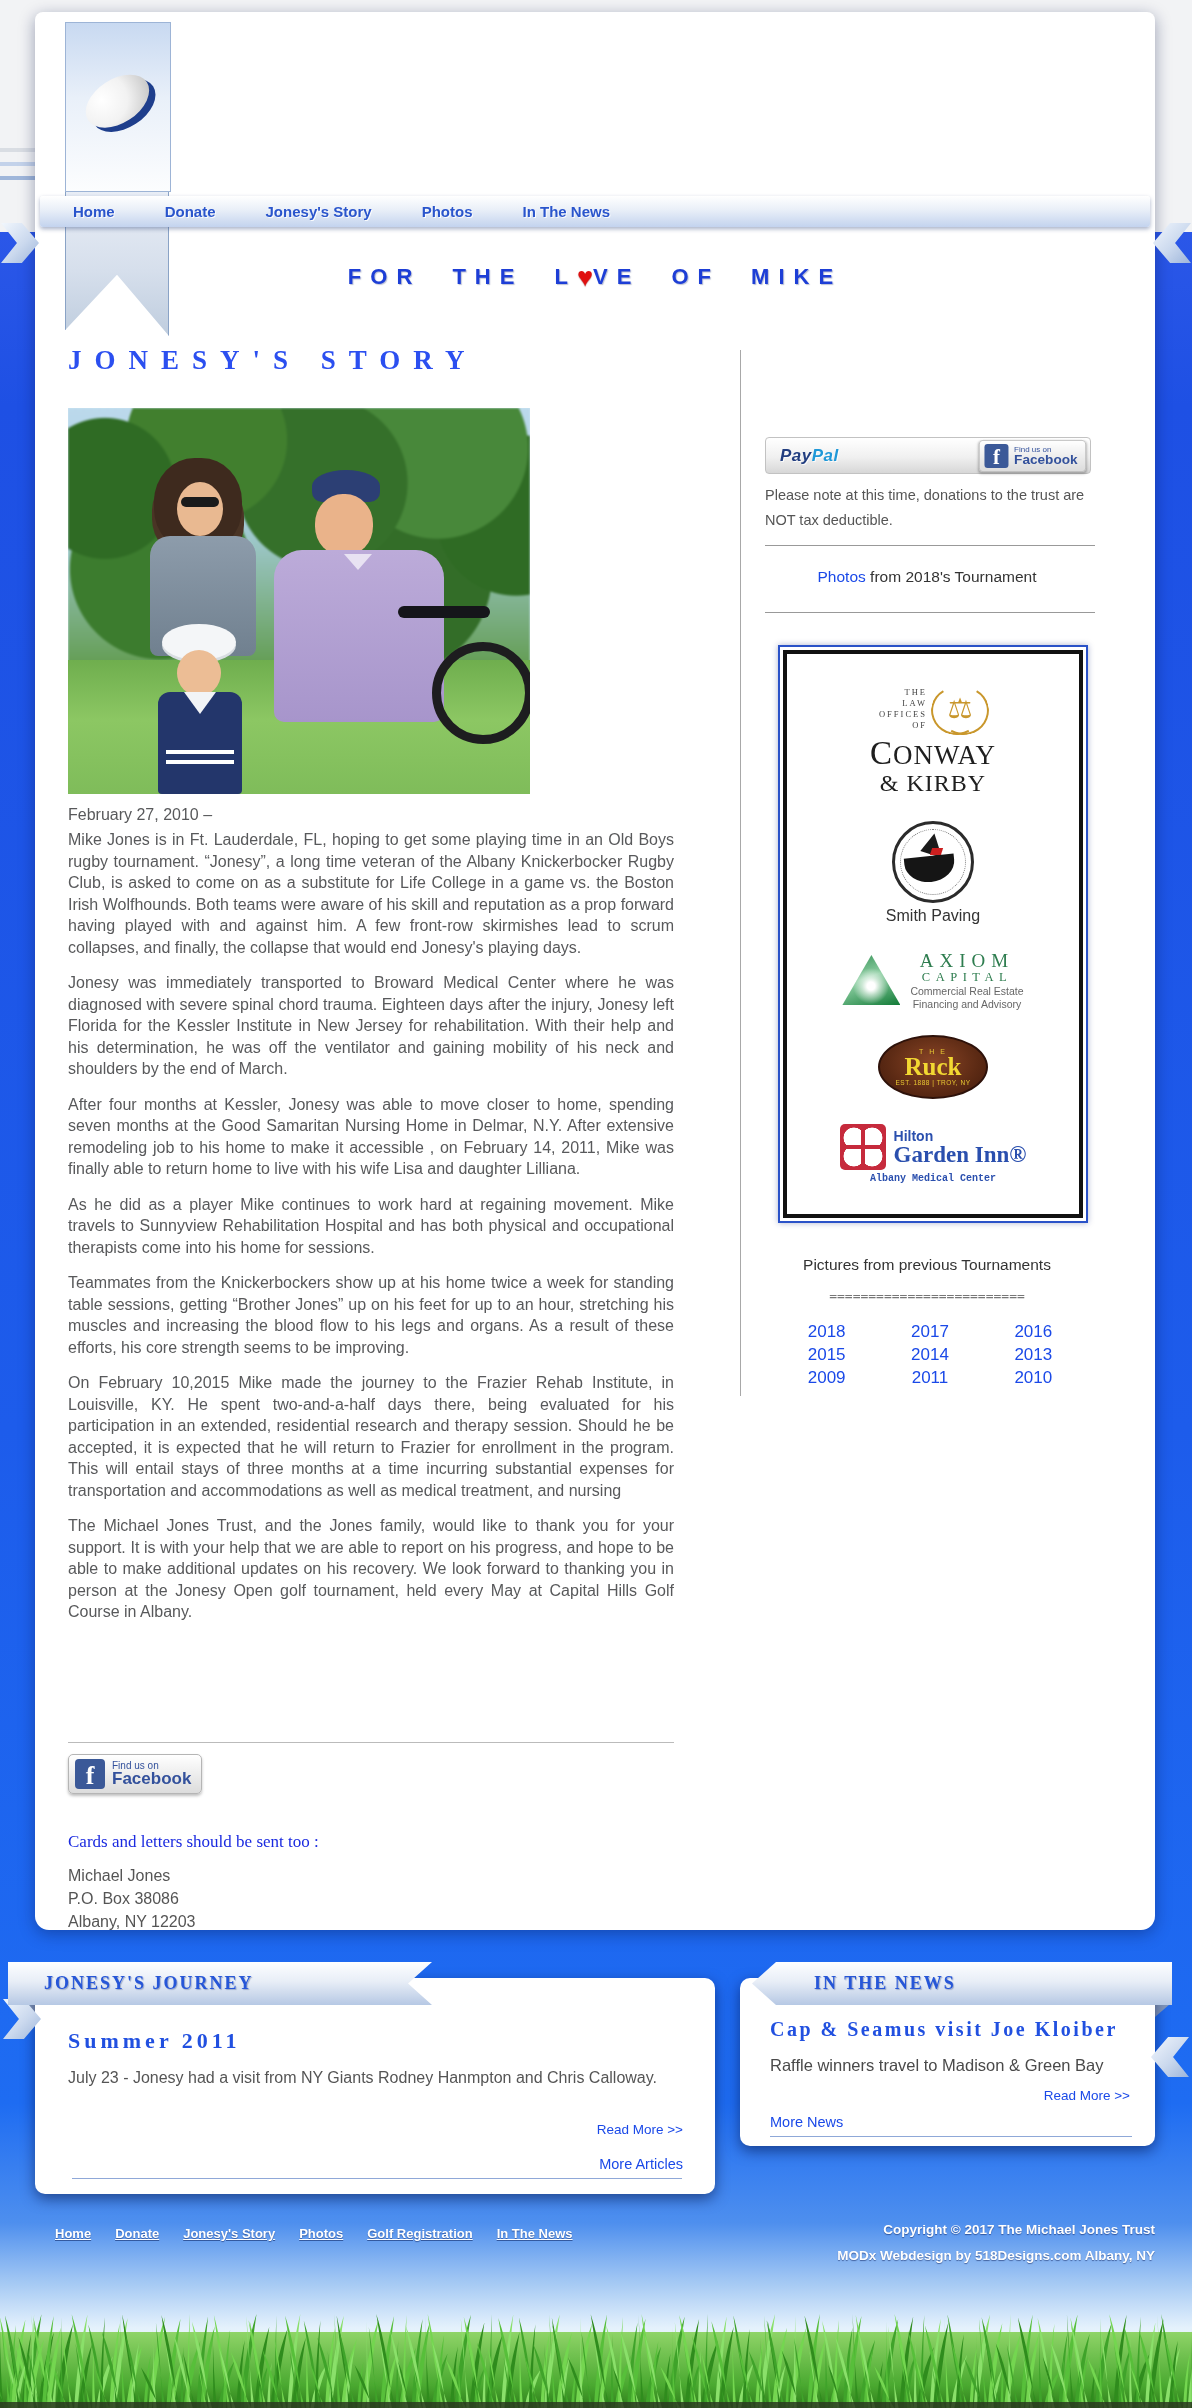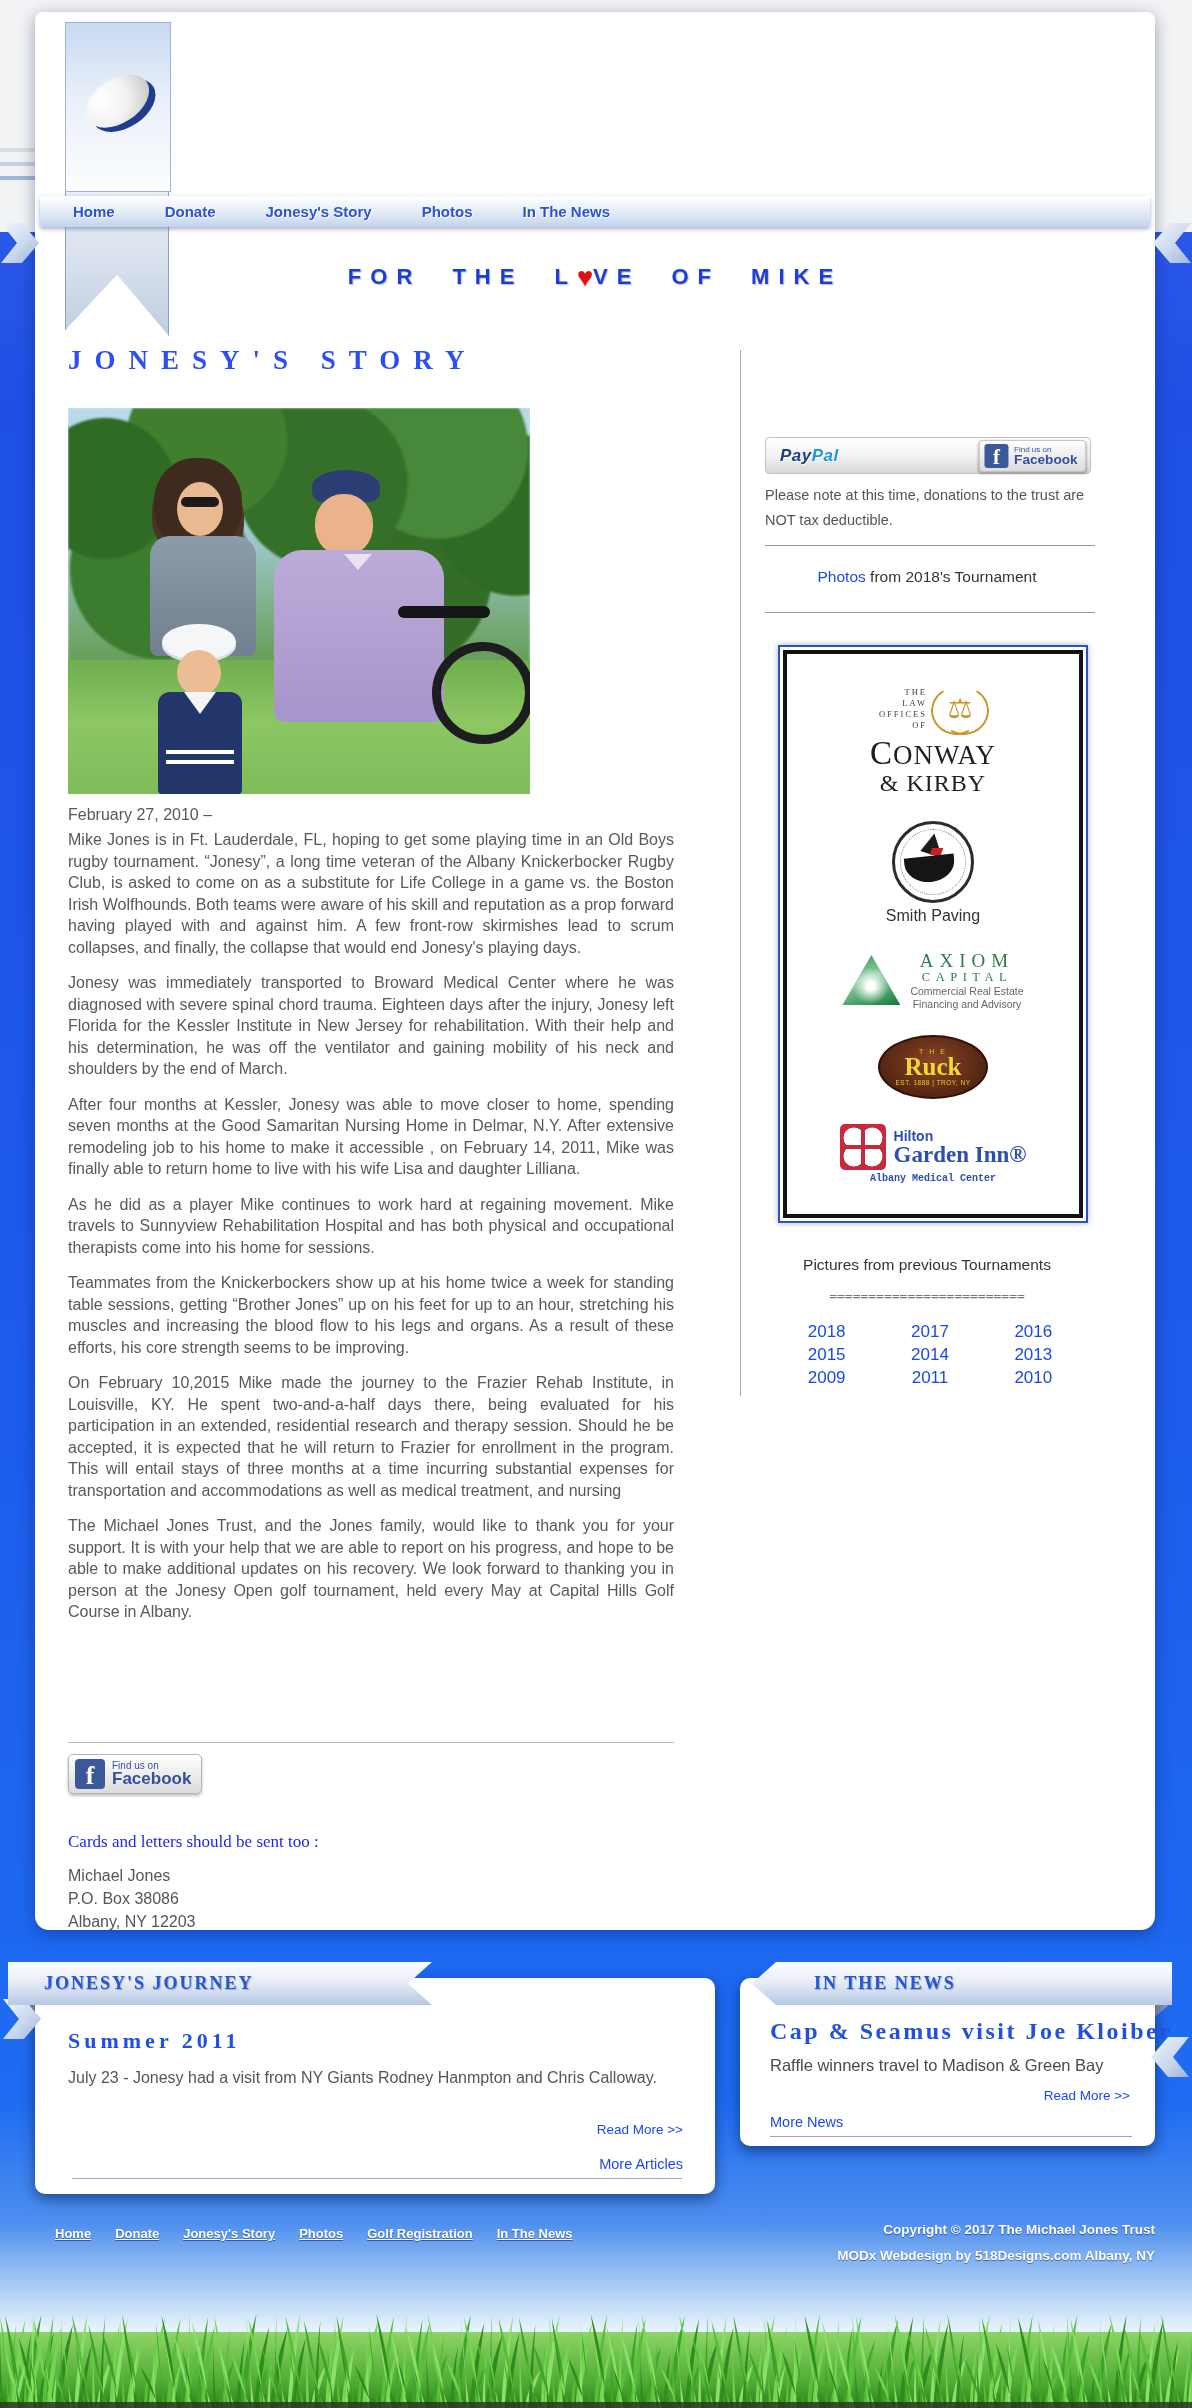--- a/index.html
+++ b/index.html
@@ -178,21 +178,21 @@
     background:linear-gradient(180deg,#fdfeff 0%,#e8eef7 45%,#b6c8e4 100%);
     font-family:"Liberation Serif",serif;font-weight:bold;font-size:18px;letter-spacing:2px;color:#2656d8;
     text-shadow:1px 1px 1px #9aa8c8;filter:drop-shadow(2px 3px 3px rgba(20,40,90,.45));}
   .jj-ribbon{left:8px;top:1962px;width:424px;clip-path:polygon(0 0,100% 0,calc(100% - 24px) 50%,100% 100%,0 100%);padding-left:36px;box-sizing:border-box;}
   .itn-ribbon{left:752px;top:1962px;width:420px;clip-path:polygon(24px 0,100% 0,100% 100%,24px 100%,0 50%);padding-left:62px;box-sizing:border-box;}
   .fold{width:15px;height:13px;background:#8096bc;z-index:2;}
   .jj-fold{left:20px;top:2004px;clip-path:polygon(0 0,100% 0,100% 100%);}
   .itn-fold{left:1155px;top:2004px;clip-path:polygon(0 0,100% 0,0 100%);}
   .entry-title{font-family:"Liberation Serif",serif;font-weight:bold;color:#2150e0;z-index:4;}
   .jj-title{left:68px;top:2028px;font-size:22px;letter-spacing:4px;}
-  .itn-title{left:770px;top:2018px;font-size:24px;letter-spacing:2.5px;}
+  .itn-title{left:770px;top:2018px;font-size:20px;letter-spacing:2.5px;}
   .jj-body{left:68px;top:2066px;width:612px;font-size:16px;line-height:23px;color:#555;z-index:4;}
   .itn-body{left:770px;top:2056px;width:365px;font-size:16.5px;color:#4a4a4a;z-index:4;}
   .readmore{font-size:13.5px;color:#1a49e8;z-index:4;cursor:pointer;}
   .jj-rm{left:35px;top:2122px;width:648px;text-align:right;}
   .itn-rm{left:770px;top:2088px;width:360px;text-align:right;}
   .morelink{font-size:14.5px;color:#1a49e8;z-index:4;cursor:pointer;}
   .jj-more{left:35px;top:2156px;width:648px;text-align:right;}
   .itn-more{left:770px;top:2114px;width:360px;text-align:left;}
   .jj-line{left:72px;top:2178px;width:610px;border-top:1px solid #8fa8d8;z-index:4;}
   .itn-line{left:770px;top:2136px;width:362px;border-top:1px solid #8fa8d8;z-index:4;}

